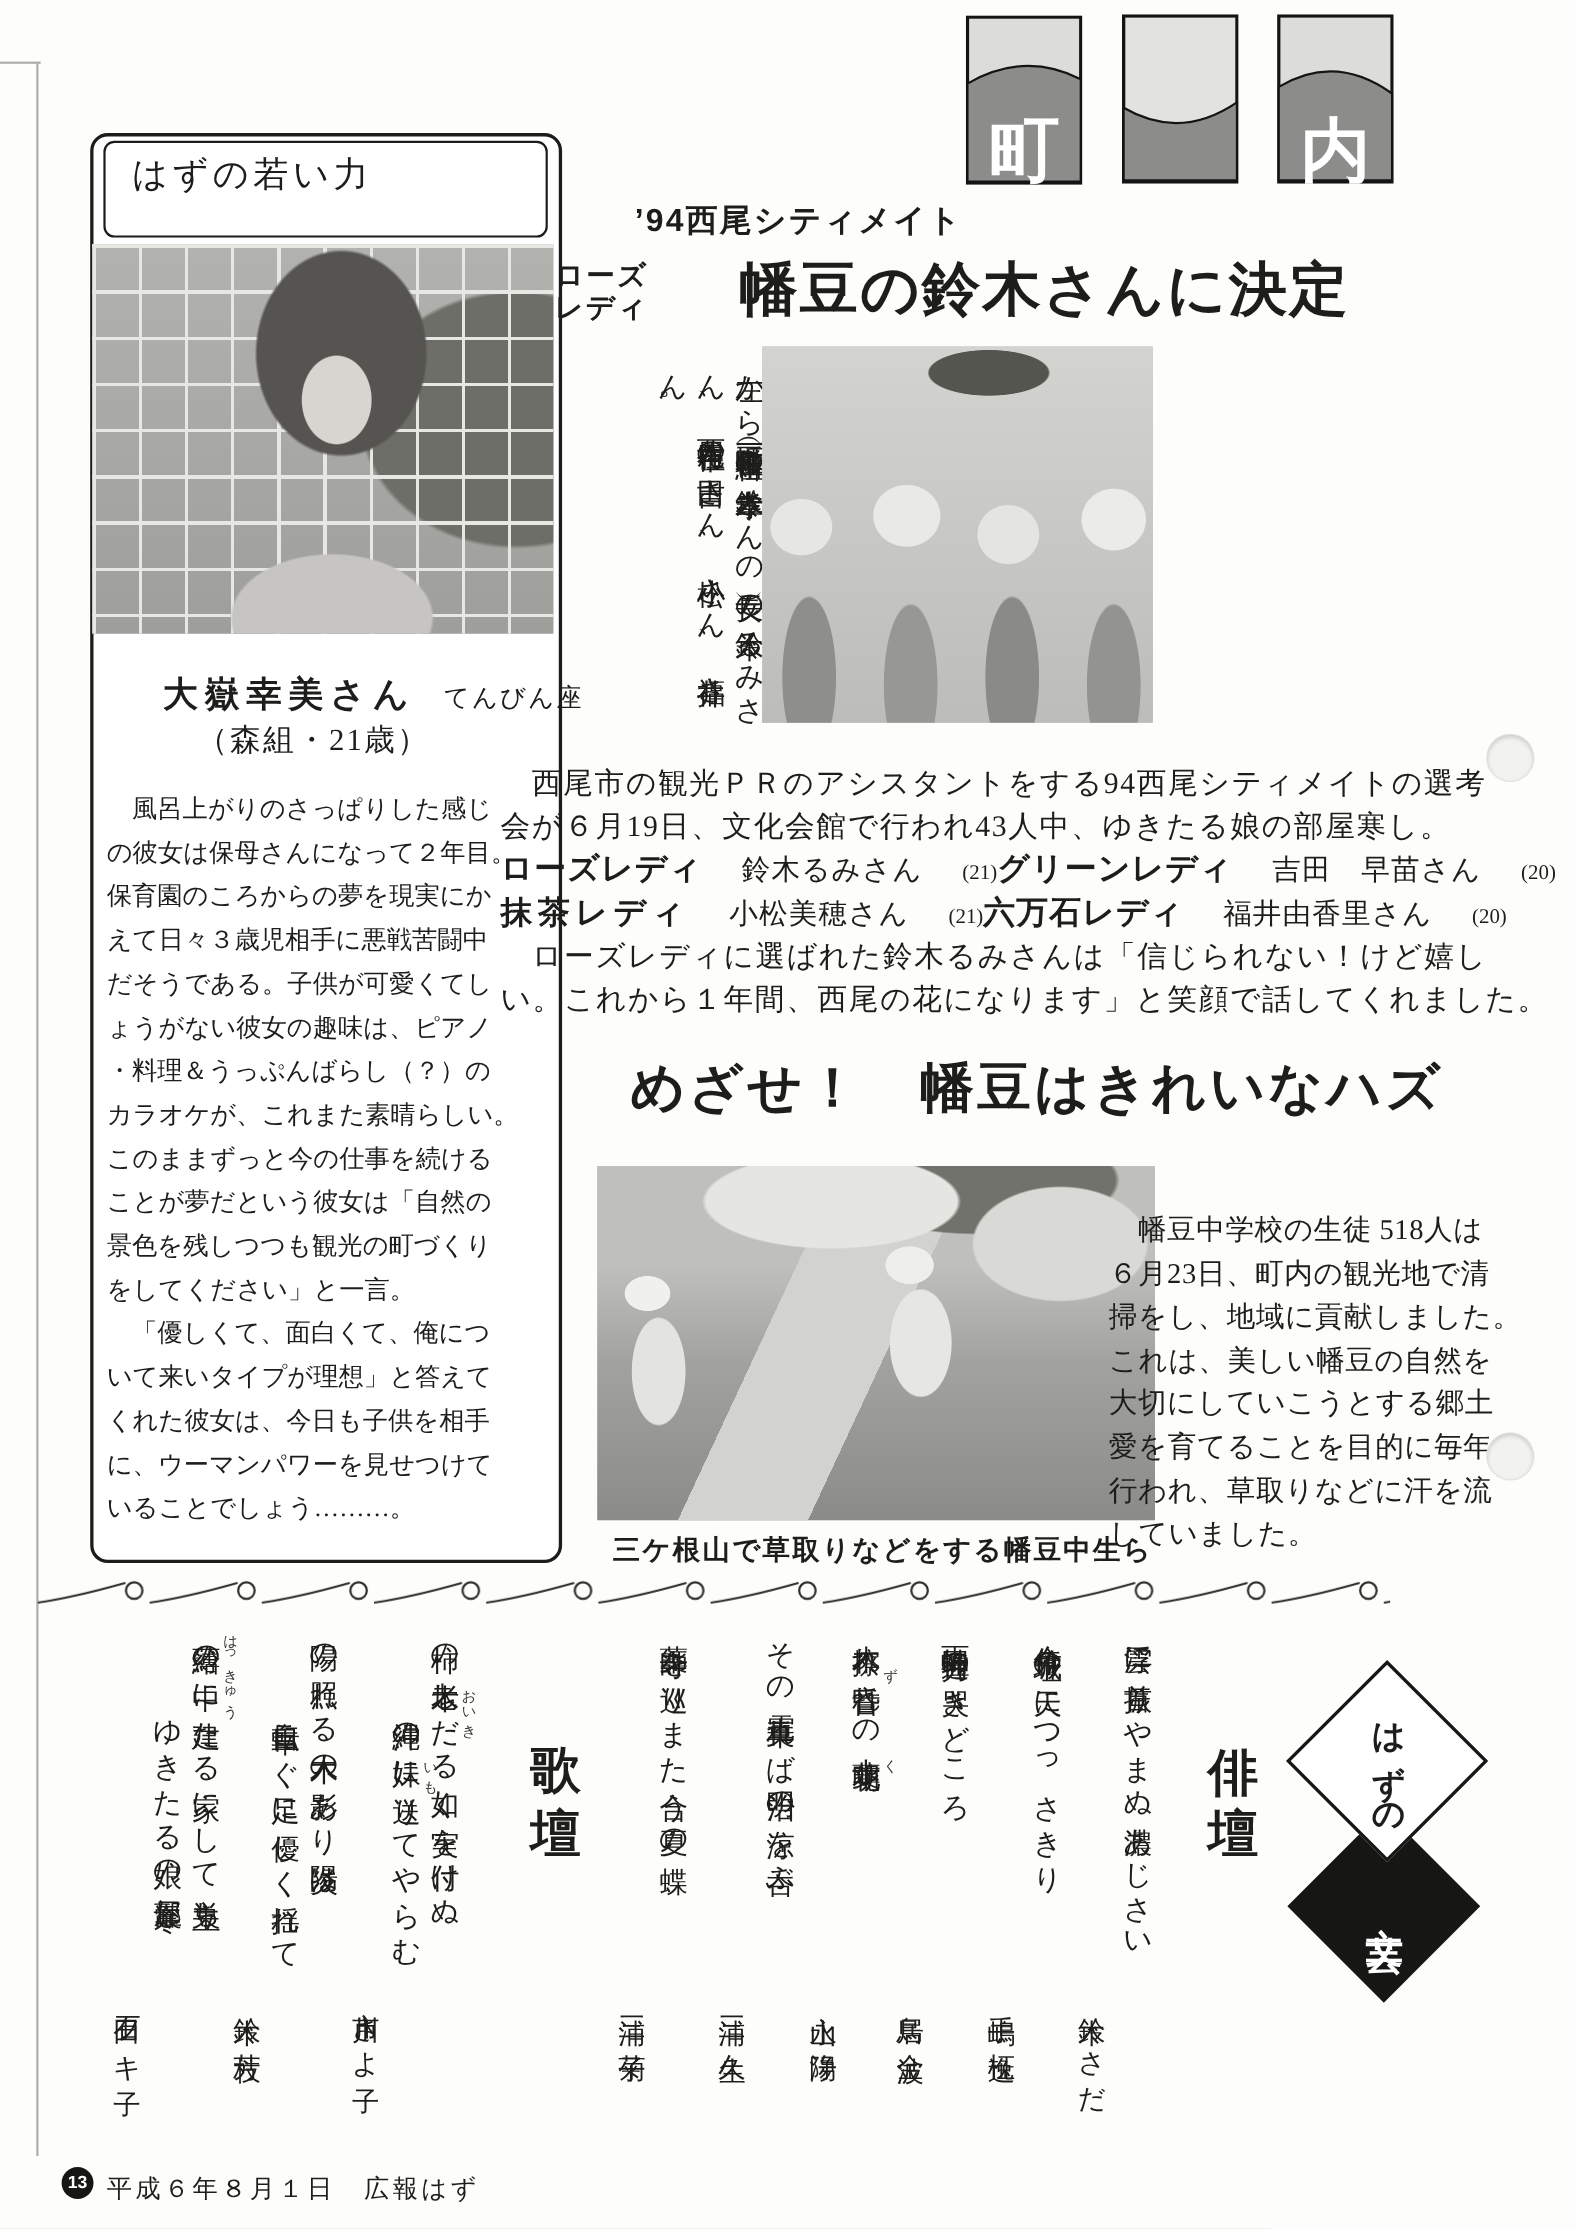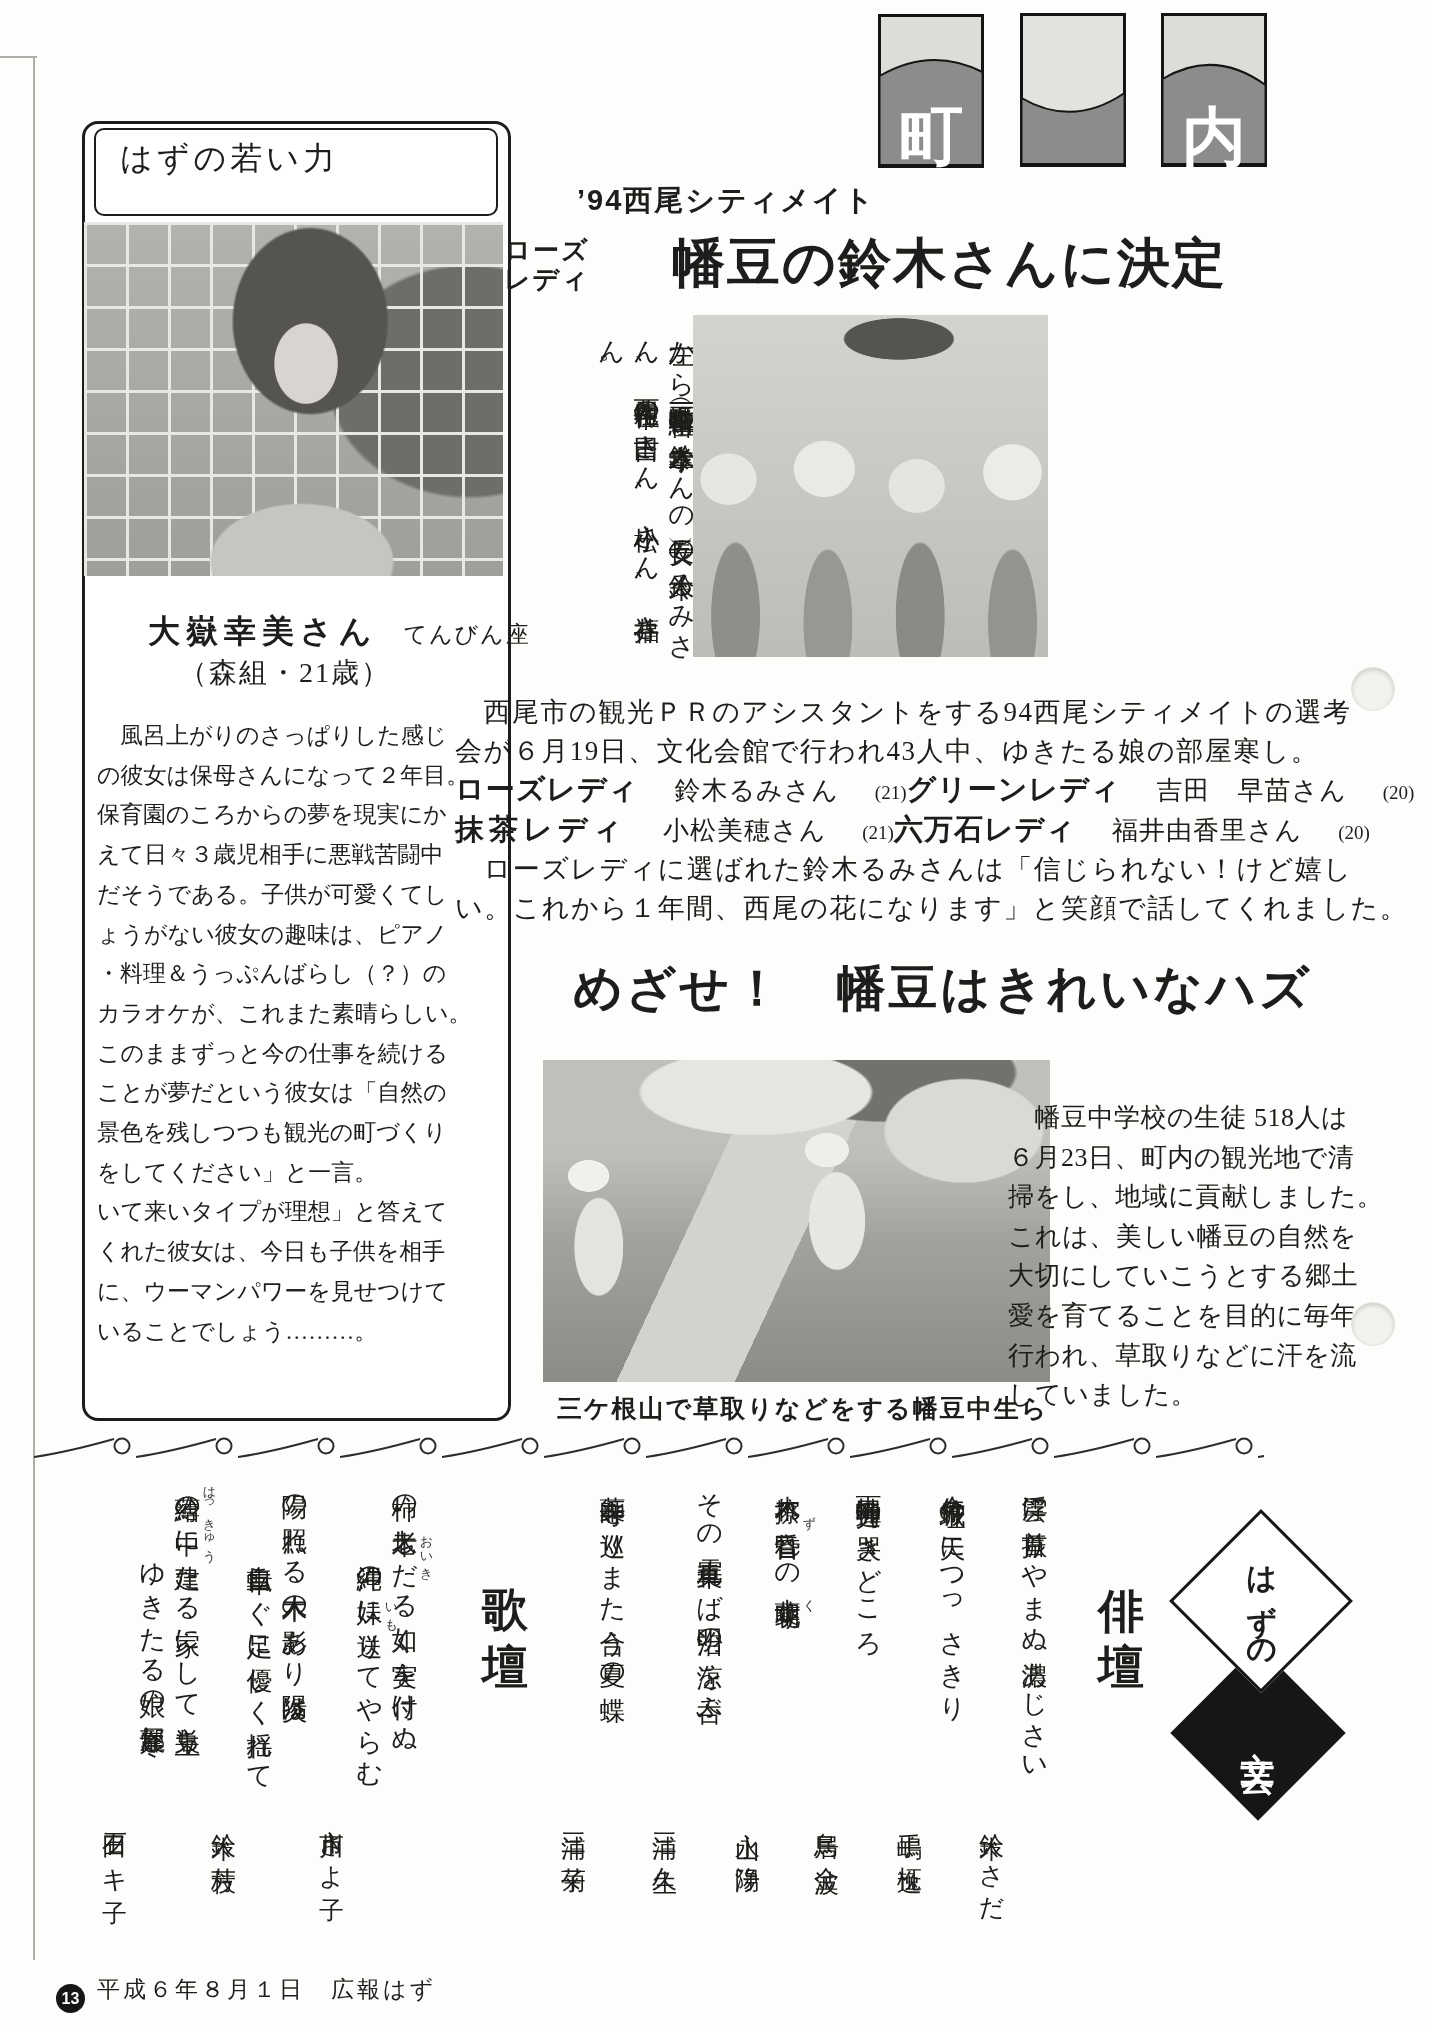--- a/index.html
+++ b/index.html
@@ -92,21 +92,21 @@
   .d-black{left:1196px;top:1671px;background:#161614;z-index:2;}
   .d-white .txt{writing-mode:vertical-rl;font-size:30px;font-weight:bold;letter-spacing:3px;}
   .d-black .txt{writing-mode:vertical-rl;font-size:34px;font-weight:bold;color:#fff;letter-spacing:8px;}
 
   .sec-head{writing-mode:vertical-rl;font-size:46px;font-weight:bold;letter-spacing:52px;font-family:"Liberation Serif",serif;}
   .vpoem{writing-mode:vertical-rl;font-size:26px;letter-spacing:2px;white-space:pre;}
   .vauthor{writing-mode:vertical-rl;font-size:25px;letter-spacing:3px;white-space:pre;}
   .furi{writing-mode:vertical-rl;font-size:13px;letter-spacing:1px;color:#333;}
 
   .page-badge{left:56px;top:1970px;width:29px;height:29px;border-radius:50%;background:#161614;color:#fff;
-              display:flex;align-items:center;justify-content:center;font-size:16px;font-weight:bold;margin-top:14px;}
+              display:flex;align-items:center;justify-content:center;font-size:16px;font-weight:bold;}
   .date-line{left:97px;top:1974px;font-size:23px;letter-spacing:3px;white-space:pre;}
 </style>
 </head>
 <body>
 
 <div class="page">
 
   <div class="abs scanline-v"></div>
   <div class="abs scanline-h"></div>
 
@@ -140,20 +140,21 @@
       <div class="line">保育園のころからの夢を現実にか</div>
       <div class="line">えて日々３歳児相手に悪戦苦闘中</div>
       <div class="line">だそうである。子供が可愛くてし</div>
       <div class="line">ょうがない彼女の趣味は、ピアノ</div>
       <div class="line">・料理＆うっぷんばらし（？）の</div>
       <div class="line">カラオケが、これまた素晴らしい。</div>
       <div class="line">このままずっと今の仕事を続ける</div>
       <div class="line">ことが夢だという彼女は「自然の</div>
       <div class="line">景色を残しつつも観光の町づくり</div>
       <div class="line">をしてください」と一言。</div>
+      <div class="line">　「優しくて、面白くて、俺につ</div>
       <div class="line">いて来いタイプが理想」と答えて</div>
       <div class="line">くれた彼女は、今日も子供を相手</div>
       <div class="line">に、ウーマンパワーを見せつけて</div>
       <div class="line">いることでしょう………。</div>
     </div>
 
   <div class="abs gothic kicker nowrap">’94西尾シティメイト</div>
   <div class="abs gothic t-prefix">
     <div>ローズ</div>
     <div>レディ</div>

